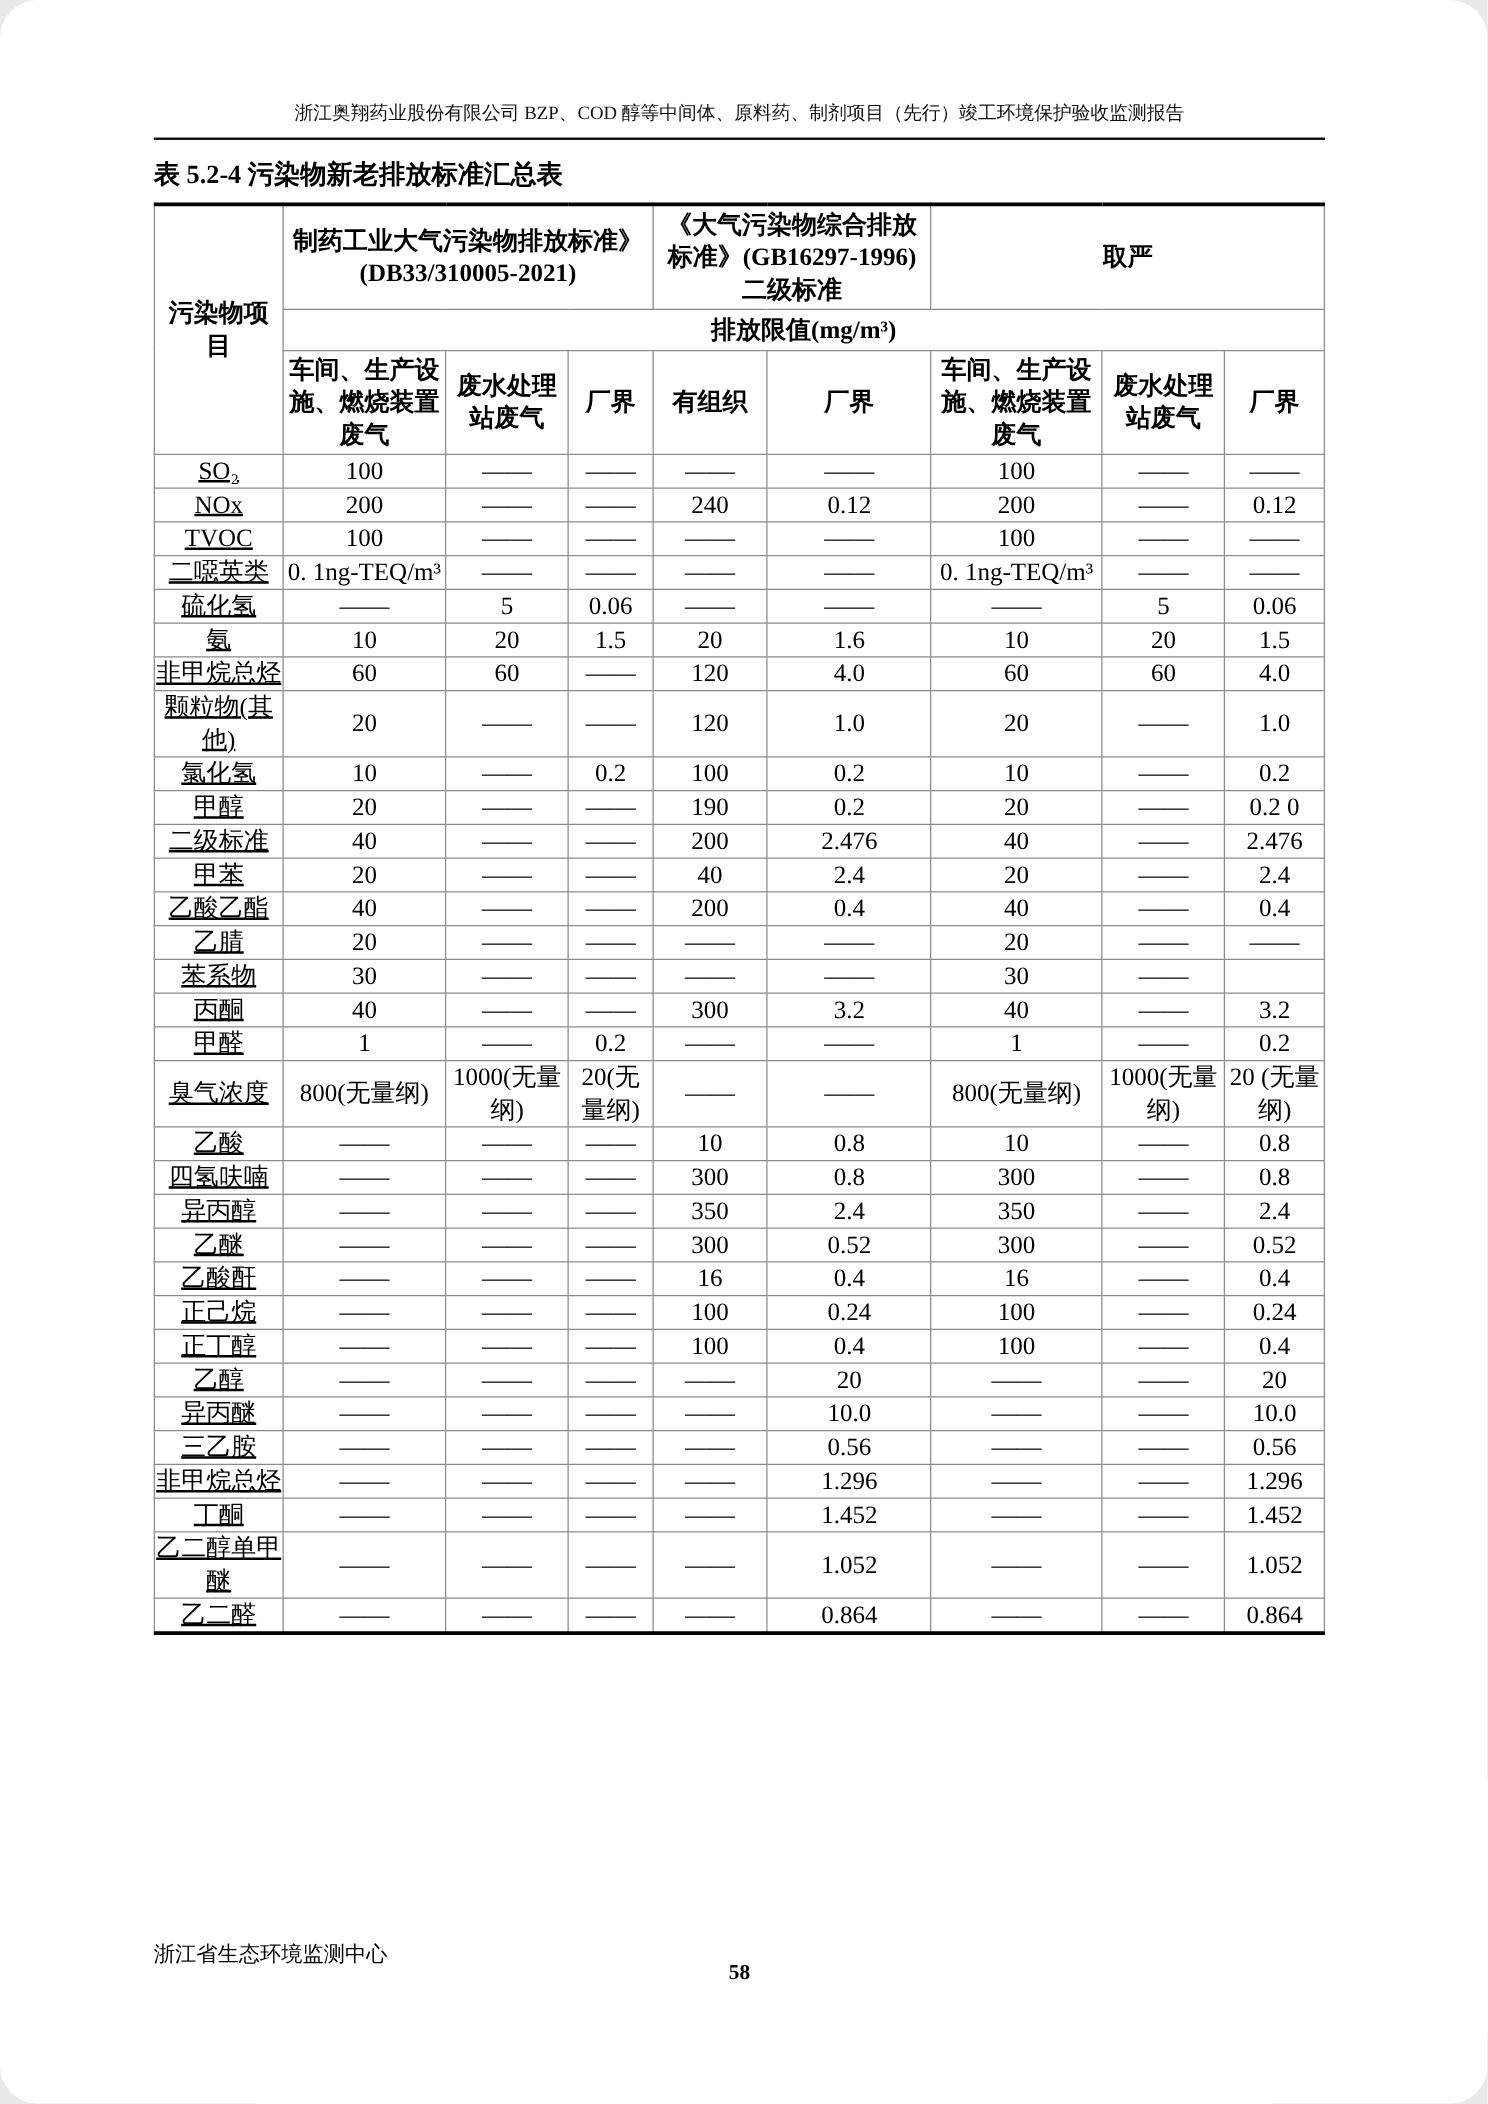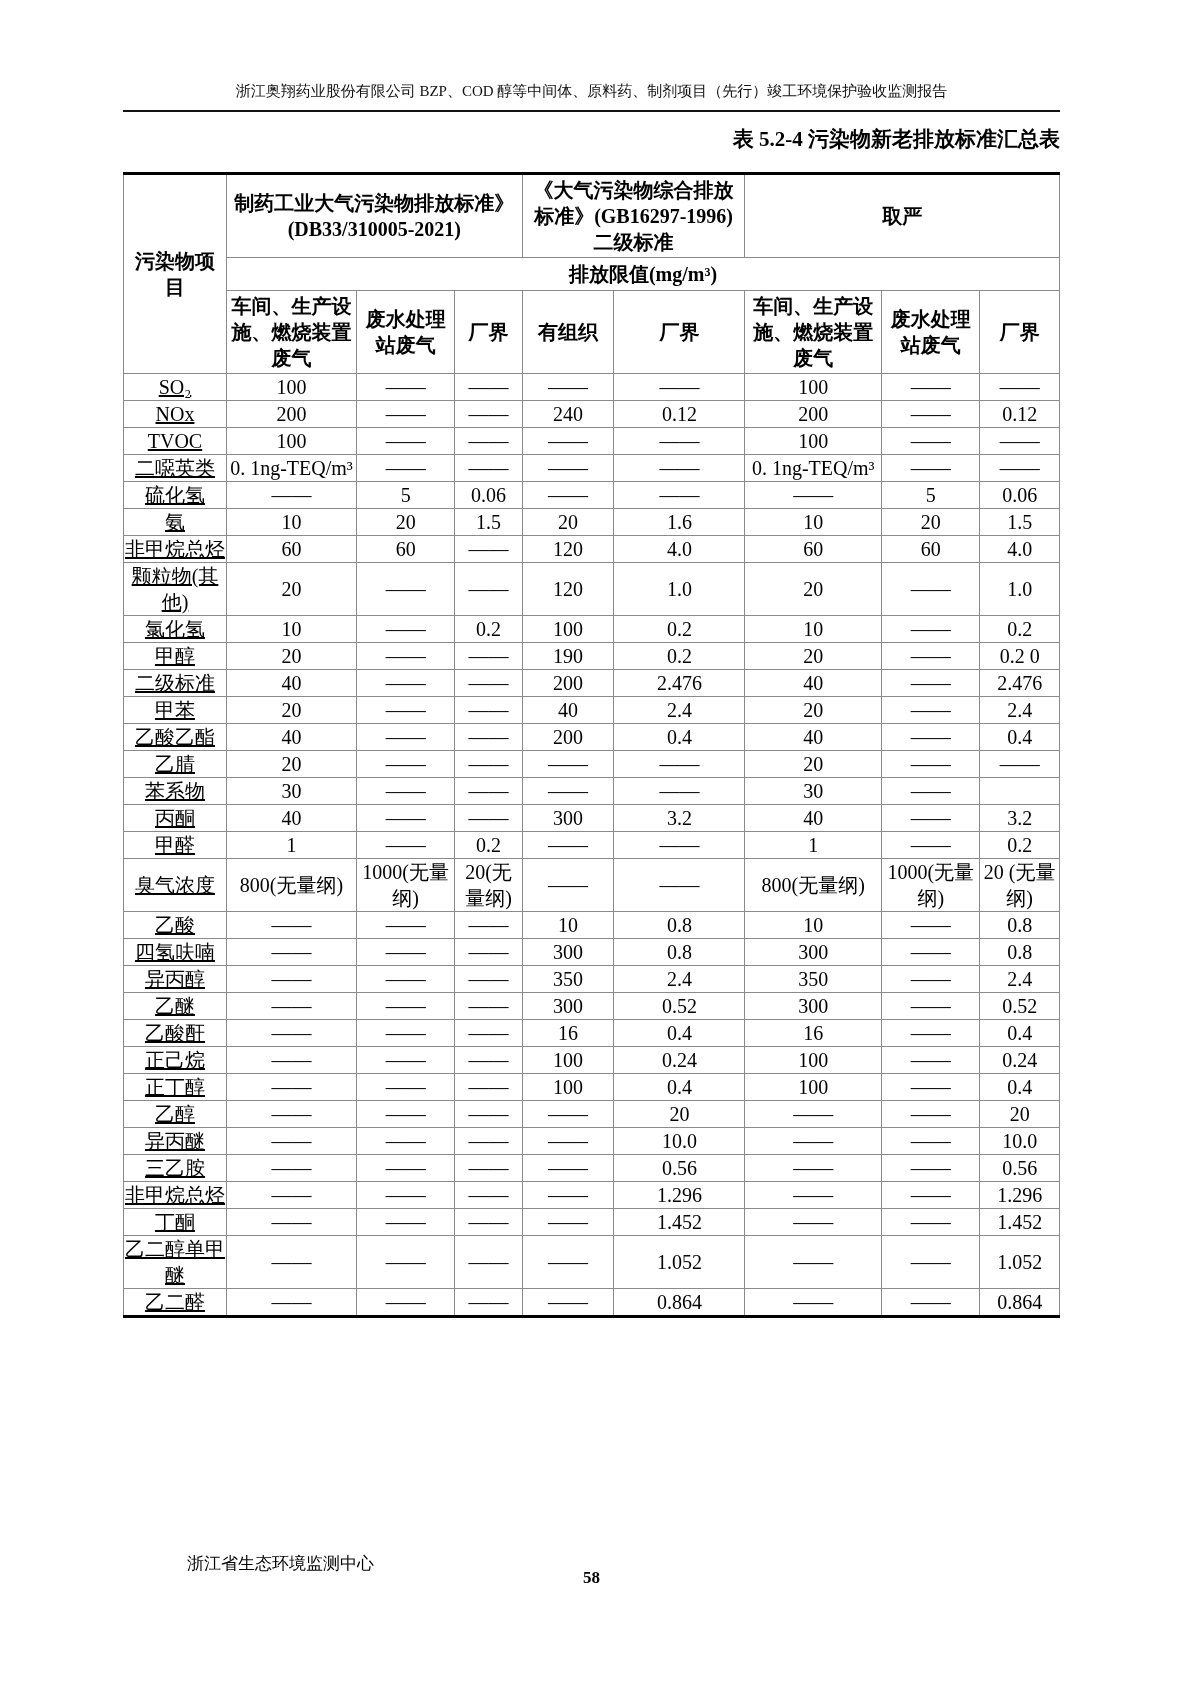--- a/index.html
+++ b/index.html
@@ -5,49 +5,49 @@
   :root{
     --grid:#8a8a8a;
     --border:#000000;
     --text:#000000;
   }
   html,body{margin:0;padding:0;background:#e9e9e9;}
   .page{
     width:1190px;height:1683px;background:#ffffff;position:relative;
     box-sizing:border-box;padding:80px 130px 0 123px;
     font-family:"Liberation Serif","DejaVu Serif",serif;color:var(--text);
-    margin:0 auto;overflow:hidden;
+    margin:0 auto;overflow:hidden;border-radius:30px;
   }
   .doc-header{
     font-size:15px;line-height:1.55;text-align:center;color:#111;
   }
   .header-rule{height:2px;background:#141414;margin-top:7px;}
   .table-title{
-    font-size:21px;font-weight:bold;text-align:right;
-    margin:13px 0 19px 0;
+    font-size:21px;font-weight:bold;text-align:left;
+    margin:13px 0 9px 0;
   }
   table.std{
     width:100%;border-collapse:collapse;table-layout:fixed;
     border-top:3px solid var(--border);border-bottom:3px solid var(--border);
     font-size:20px;
   }
   table.std th, table.std td{
     border:1px solid var(--grid);
     text-align:center;vertical-align:middle;
     line-height:1.3;word-break:break-all;
   }
   table.std thead th{font-weight:bold;padding:2px 2px;}
   table.std thead tr.limit-row th{padding:3px 2px;}
   table.std tbody td{font-weight:normal;padding:0;}
   table.std tbody td.rowlabel{padding:0;text-decoration:underline;}
   .doc-footer{
     position:absolute;left:123px;right:130px;top:1552px;
     font-size:17px;
   }
-  .doc-footer .org{margin-left:64px;}
+  .doc-footer .org{}
   .doc-footer .pnum{
     position:absolute;left:50%;transform:translateX(-50%);top:16px;font-weight:bold;
   }
 </style>
 </head>
 <body>
 
 <div class="page" style="--grid: #8a8a8a; --border: #000000; --text: #000000;">
 
   <div class="doc-header">浙江奥翔药业股份有限公司 BZP、COD 醇等中间体、原料药、制剂项目（先行）竣工环境保护验收监测报告</div>

